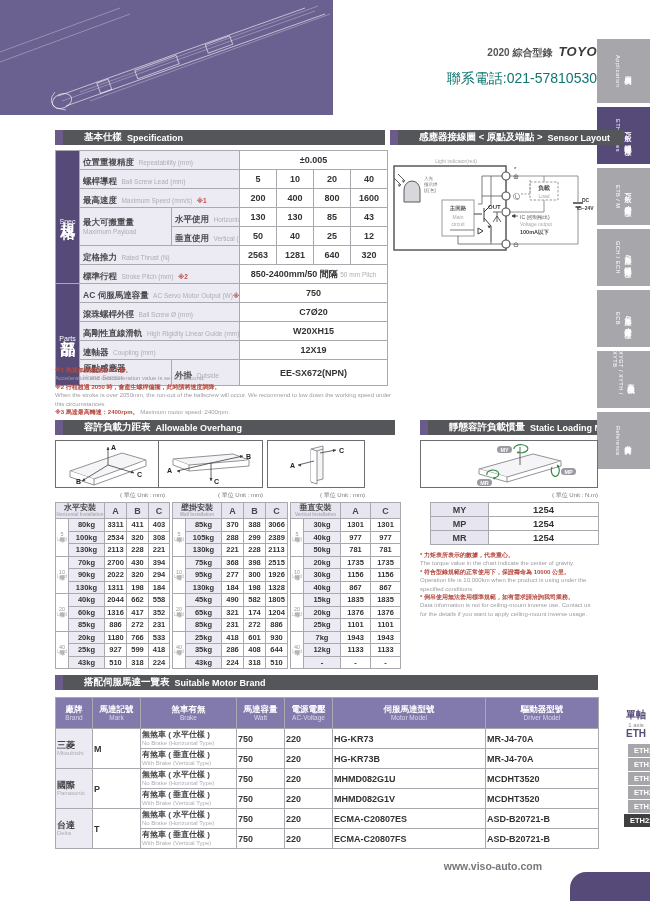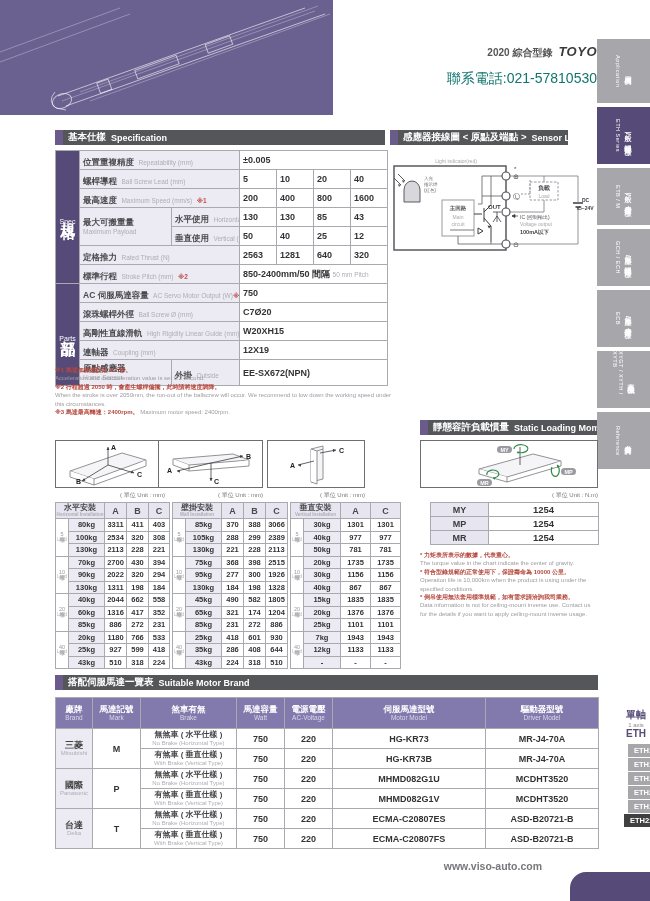--- a/index.html
+++ b/index.html
@@ -29,41 +29,41 @@
   .mn-en{font-size:6px;color:#8a8a8e;display:block;}
   .mn-series{font-size:10px;font-weight:bold;color:#564a78;display:block;margin-bottom:5px;}
   .model-tab{width:46px;height:13px;margin:0 0 1px auto;background:#a7a6ab;color:#fff;
              font-size:7.5px;font-weight:bold;line-height:13px;text-align:left;padding-left:6px;
              box-sizing:border-box;cursor:pointer;}
   .model-tab.active{background:#404040;width:50px;}
   .corner-blob{position:absolute;right:0;bottom:0;width:80px;height:29px;background:#564a78;border-radius:16px 0 0 0;}
 
   
   .sec-bar{position:absolute;height:15px;background:#55565a;color:#fff;display:flex;align-items:center;
-           padding-left:13px;box-sizing:border-box;white-space:nowrap;overflow:hidden;}
+           padding-left:29px;box-sizing:border-box;white-space:nowrap;overflow:hidden;}
   .sec-bar::before{content:"";position:absolute;left:0;top:0;width:8px;height:15px;background:#6a5b8a;}
   .sec-bar .t-zh{font-size:9.5px;font-weight:bold;margin-right:5px;}
   .sec-bar .t-en{font-size:9px;font-weight:bold;}
 
   
   .spec-wrap{position:absolute;left:55px;top:150px;}
   table{border-collapse:collapse;table-layout:fixed;}
   .spec{width:332px;}
   .spec td{border:1px solid #a9a9b0;padding:0 3px;height:17px;box-sizing:border-box;vertical-align:middle;}
   .spec tr.h2 td{height:26px;}
   .spec .side{background:#564a78;color:#fff;text-align:center;padding:0;}
   .side-inner{display:flex;flex-direction:column;align-items:center;justify-content:center;height:100%;}
   .side-zh{writing-mode:vertical-rl;font-size:15px;font-weight:bold;letter-spacing:3px;}
   .side-en{font-size:7px;margin-top:2px;}
   .spec .lbl{background:#eceaf2;text-align:left;white-space:nowrap;overflow:hidden;}
   .spec .lbl .zh,.oh-head .zh{font-size:8.5px;font-weight:bold;color:#4a4a4e;}
   .spec .lbl .en{font-size:6.5px;color:#aeadb6;}
   .spec .lbl .note{font-size:6.5px;color:#c0504d;font-weight:bold;}
   .lbl-stack span{display:block;line-height:1.15;}
-  .spec .val{text-align:left;font-size:9px;font-weight:bold;color:#333;background:#fff;}
+  .spec .val{text-align:center;font-size:9px;font-weight:bold;color:#333;background:#fff;}
   .spec .val .sfx{font-size:6.5px;color:#aeadb6;font-weight:normal;}
 
   
   .notes{position:absolute;font-size:6px;line-height:1.4;}
   .notes .nzh{color:#b5473c;font-weight:bold;}
   .notes .nen{color:#9c9ca1;}
   .notes div{margin:0;}
 
   
   .sensor-box{position:absolute;left:390px;top:152px;width:207px;height:106px;}
@@ -91,21 +91,21 @@
   .mom td{border:1px solid #a9a9b0;height:14px;text-align:center;box-sizing:border-box;}
   .mom td.k{background:#e7e5ef;font-size:9px;font-weight:bold;color:#3c3c40;}
   .mom td.v{font-size:9.5px;font-weight:bold;color:#333;}
 
   
   .motor-wrap{position:absolute;left:55px;top:697px;}
   .motor{width:543px;border:1.5px solid #808084;}
   .motor th{background:#8279ad;color:#fff;border:1px solid #a9a9b0;height:26px;padding:2px;}
   .motor th .zh{display:block;font-size:8.5px;font-weight:bold;line-height:1.2;}
   .motor th .en{display:block;font-size:6.5px;font-weight:normal;color:#ddd9ea;line-height:1.2;}
-  .motor td{border:1px solid #a9a9b0;height:20px;text-align:center;box-sizing:border-box;font-size:9px;font-weight:bold;color:#333;background:#fff;}
+  .motor td{border:1px solid #a9a9b0;height:20px;text-align:left;box-sizing:border-box;font-size:9px;font-weight:bold;color:#333;background:#fff;}
   .motor td.brand{background:#eceaf2;}
   .motor td.brand .zh{display:block;font-size:9px;font-weight:bold;color:#444;line-height:1.2;}
   .motor td.brand .en{display:block;font-size:6px;color:#aeadb6;font-weight:normal;line-height:1.2;}
   .motor td.brake .zh{display:block;font-size:8px;font-weight:bold;color:#444;line-height:1.2;}
   .motor td.brake .en{display:block;font-size:6px;color:#aeadb6;font-weight:normal;line-height:1.2;}
 
   .website{position:absolute;left:330px;top:860px;width:212px;text-align:right;
            font-size:10.5px;font-weight:bold;color:#77777c;}
 
   svg text{font-family:"Liberation Sans","DejaVu Sans",sans-serif;}
@@ -183,23 +183,27 @@
         <div class="model-tab">ETH17M</div>
         <div class="model-tab active">ETH22M</div>
       </div>
   </div>
   <div class="corner-blob"></div>
 
   <div class="sec-bar" style="left:55px;top:130px;width:330px;">
     <span class="t-zh">基本仕樣</span>
     <span class="t-en">Specification</span>
   </div>
-  <div class="sec-bar" style="left:390px;top:130px;width:178px;">
+  <div class="sec-bar" style="left:390px;top:130px;width:234px;">
     <span class="t-zh">感應器接線圖 &lt; 原點及端點 &gt;</span>
     <span class="t-en">Sensor Layout</span>
+  </div>
+  <div class="sec-bar" style="left:55px;top:420px;width:340px;">
+    <span class="t-zh">容許負載力距表</span>
+    <span class="t-en">Allowable Overhang</span>
   </div>
   <div class="sec-bar" style="left:420px;top:420px;width:177px;">
     <span class="t-zh">靜態容許負載慣量</span>
     <span class="t-en">Static Loading Moment</span>
   </div>
   <div class="sec-bar" style="left:55px;top:675px;width:543px;">
     <span class="t-zh">搭配伺服馬達一覽表</span>
     <span class="t-en">Suitable Motor Brand</span>
   </div>
 

